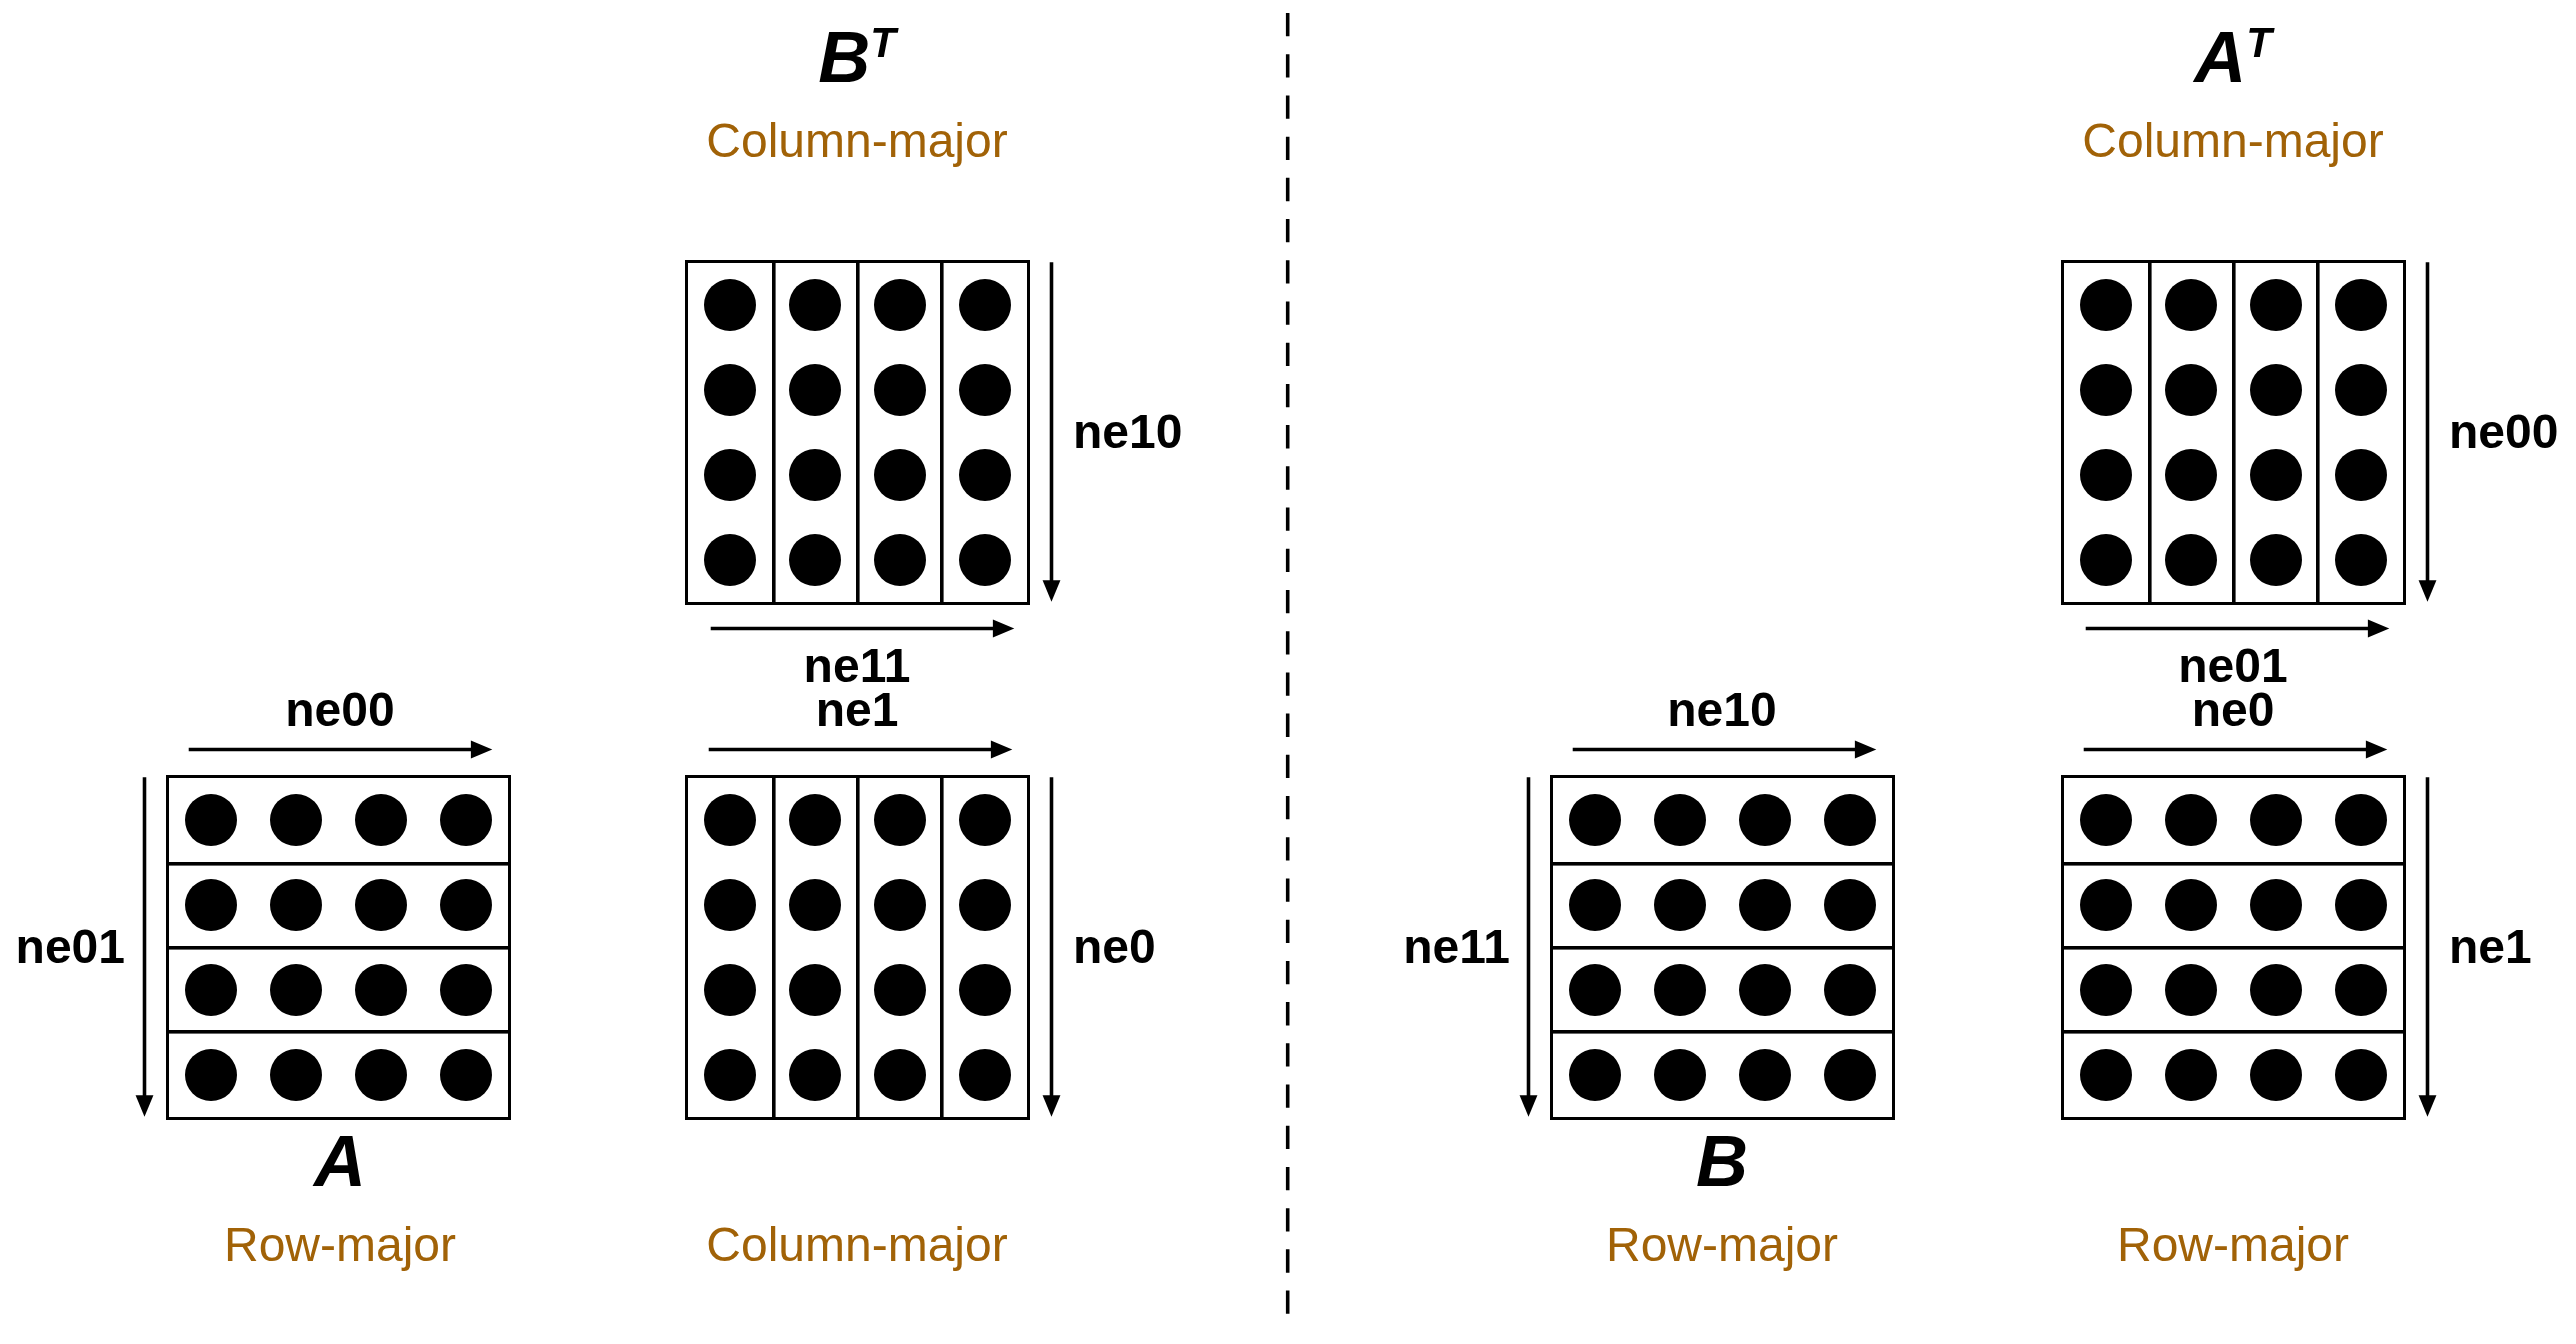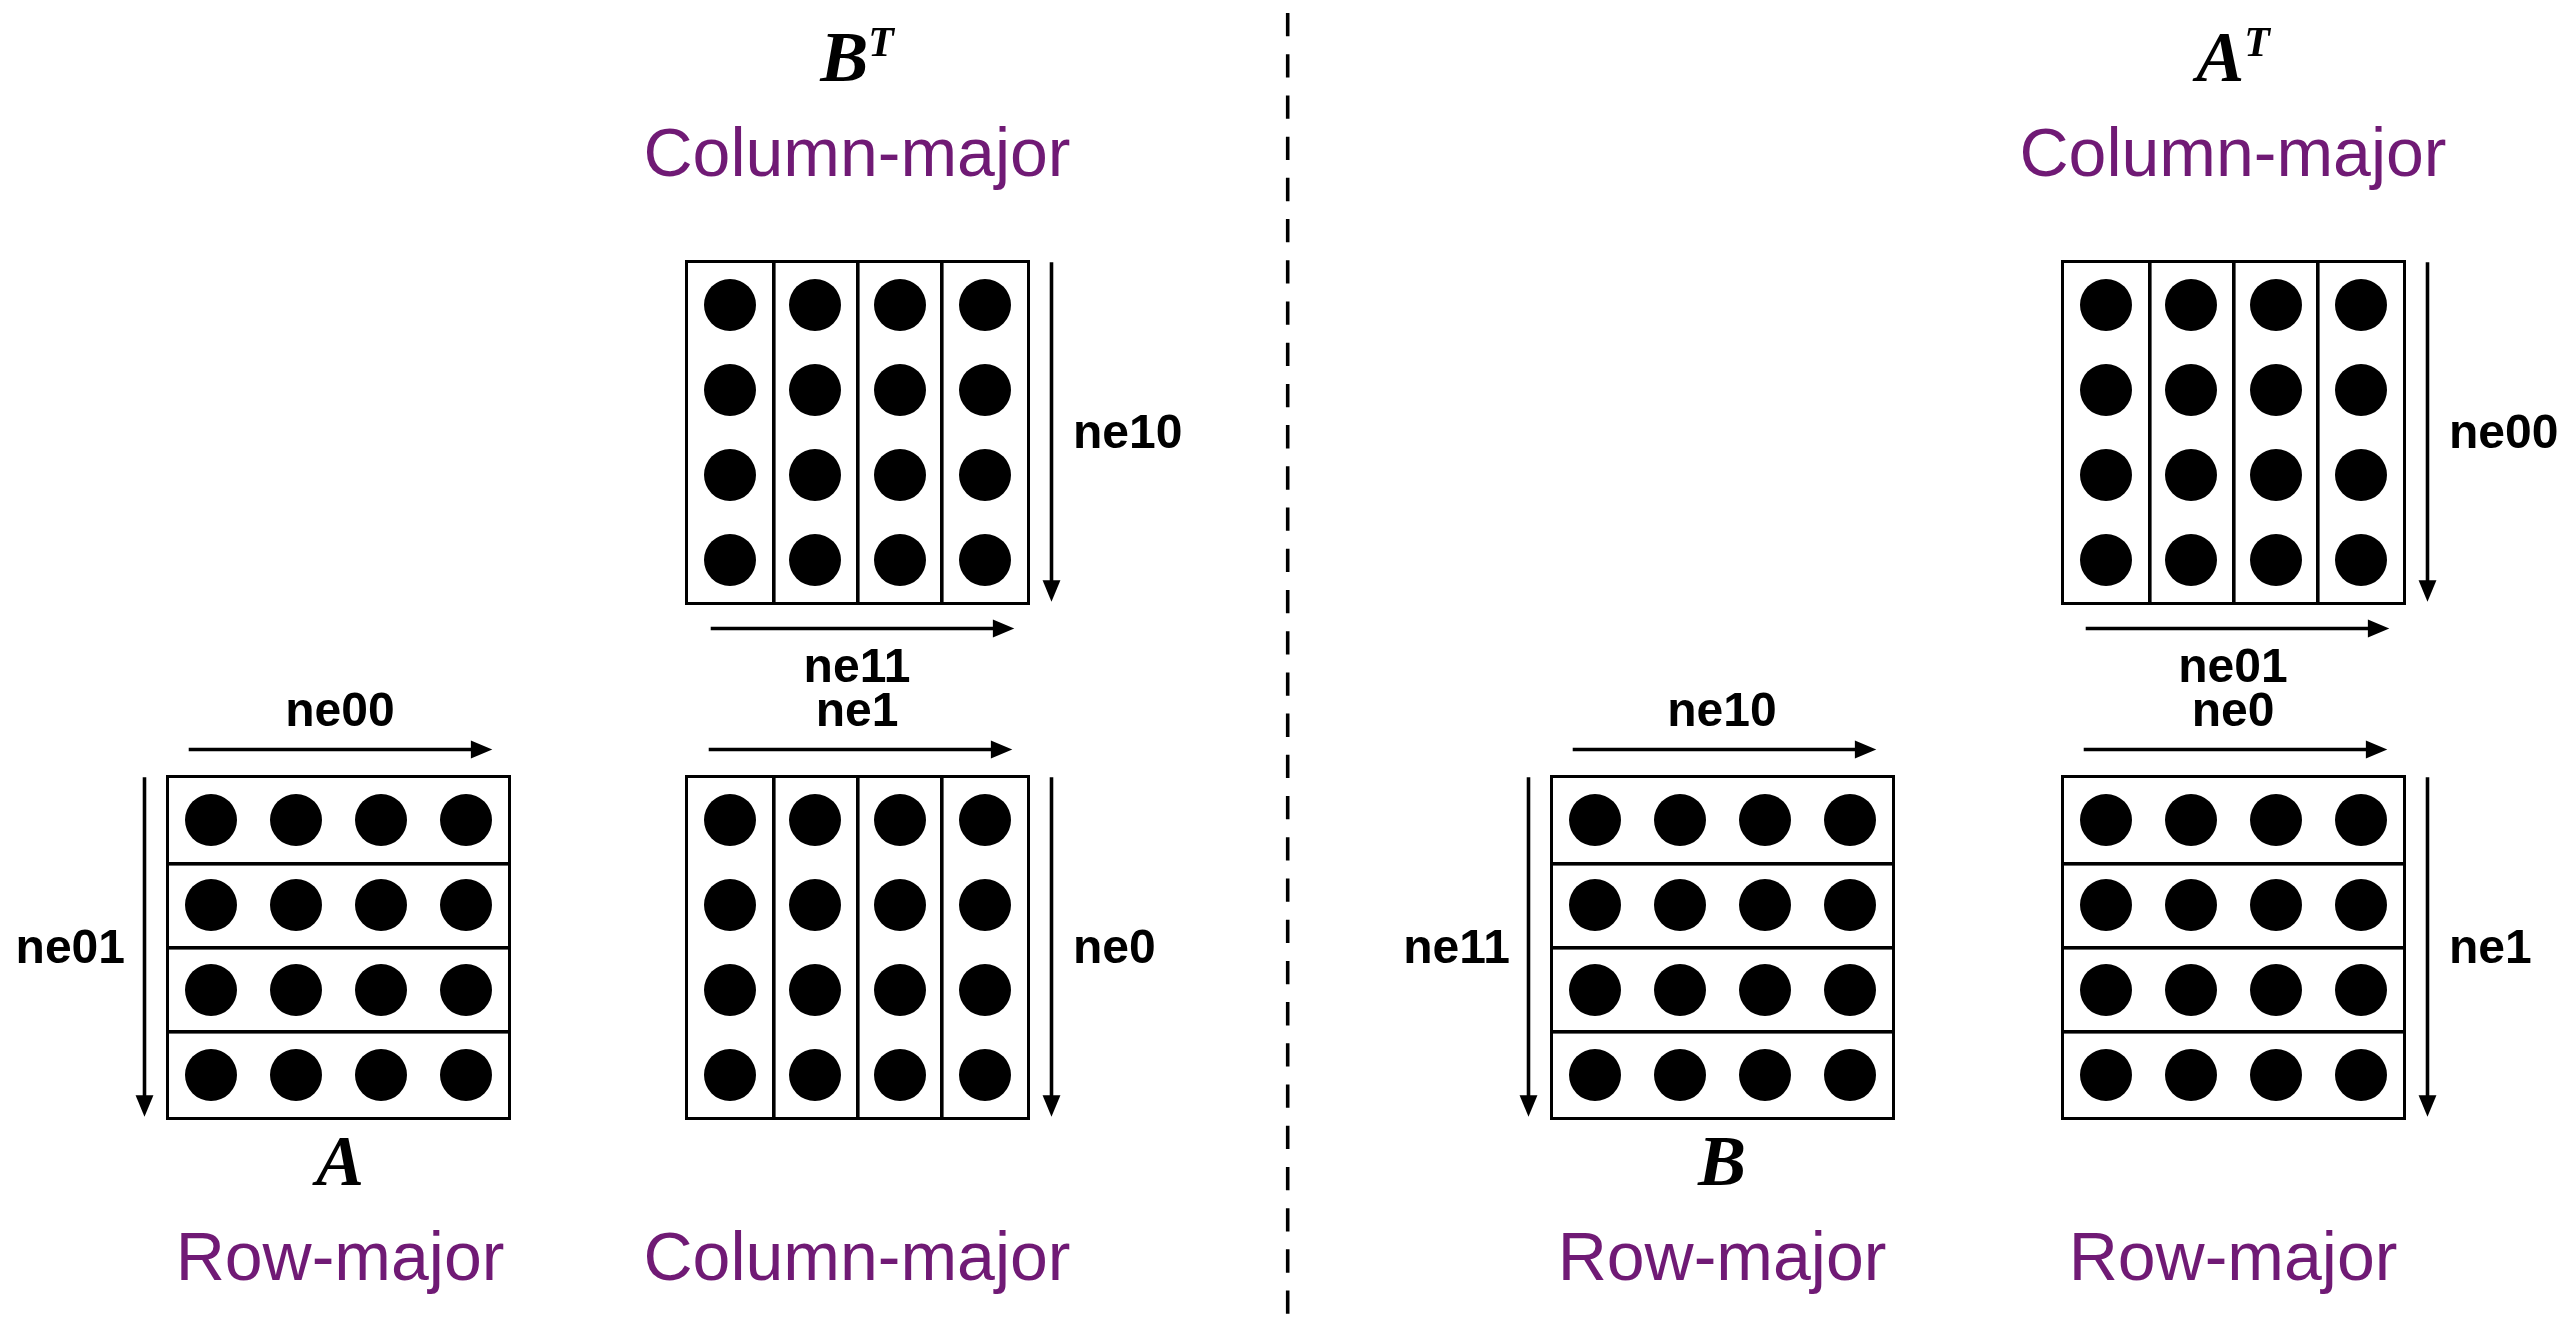--- a/index.html
+++ b/index.html
@@ -42,35 +42,35 @@
     height: 52px;
     border-radius: 50%;
     background: #000;
     margin: auto;
   }
 
   
   .mtitle {
     position: absolute;
     transform: translateX(-50%);
-    font-family: Liberation Serif, serif;
+    font-family: Liberation Sans, sans-serif;
     font-style: italic;
     font-weight: bold;
     font-size: 72px;
     line-height: 1.1;
     color: #000;
     white-space: nowrap;
   }
   .mtitle sup { font-size: 58%; line-height: 0; }
   .laylabel {
     position: absolute;
     transform: translateX(-50%);
-    font-size: 68px;
+    font-size: 48px;
     line-height: 1.1;
-    color: #701a75;
+    color: #a16207;
     white-space: nowrap;
   }
   .nelabel {
     position: absolute;
     font-weight: bold;
     font-size: 48px;
     line-height: 1.1;
     color: #000;
     white-space: nowrap;
   }

